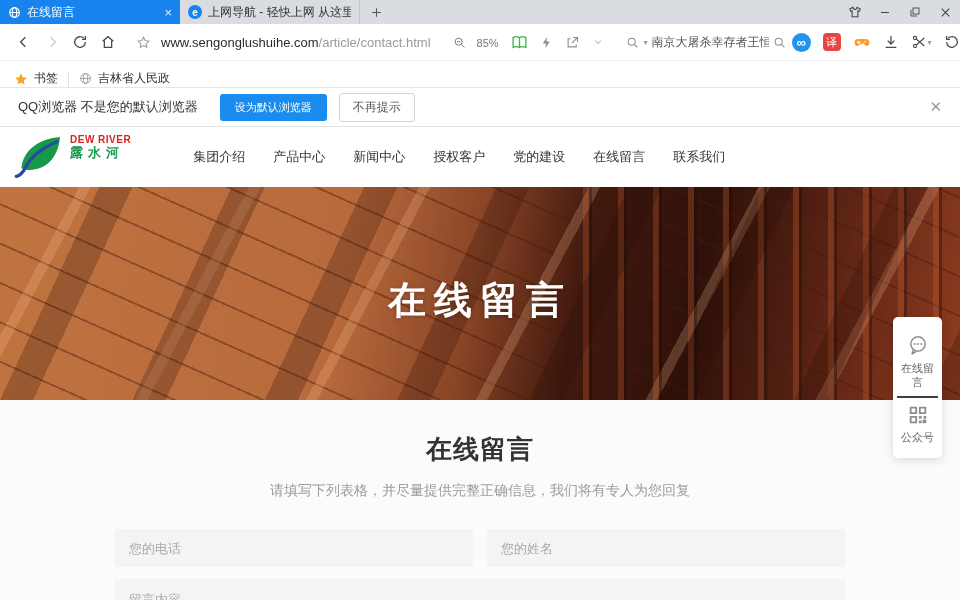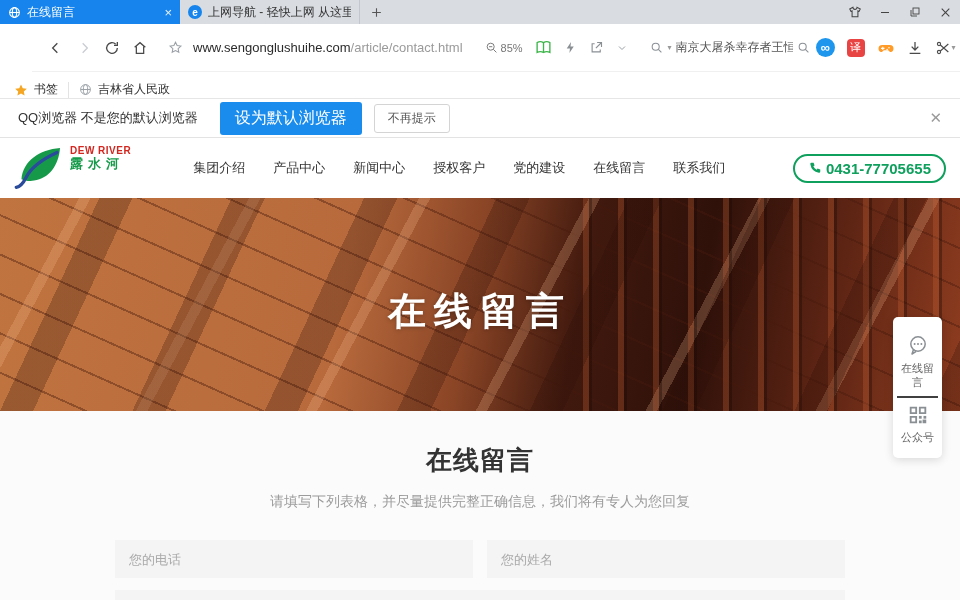--- a/index.html
+++ b/index.html
@@ -14,44 +14,44 @@
   .tab.active { background:#1684ec; color:#fff; }
   .tab.inactive { color:#333; border-right:1px solid #c3c7cd; }
   .tab .title { white-space:nowrap; overflow:hidden; text-overflow:clip; flex:1; }
   .tab .tclose { color:#eaf2ff; font-size:13px; line-height:1; }
   .e-badge { width:14px; height:14px; border-radius:50%; background:#1684ec; color:#fff; font-size:10px; font-weight:bold; display:flex; align-items:center; justify-content:center; flex:0 0 auto; }
   .newtab { display:flex; align-items:center; padding:0 10px; color:#555; }
   .win-controls { margin-left:auto; display:flex; align-items:center; color:#444; }
   .win-controls > div { width:30px; height:24px; display:flex; align-items:center; justify-content:center; }
 
   
-  .toolbar { height:48px; background:#fff; display:flex; align-items:center; padding:0 10px; border-bottom:1px solid #f0f0f0; flex:0 0 auto; color:#5f6368;margin-left:32px; }
+  .toolbar { height:37px; background:#fff; display:flex; align-items:center; padding:0 10px; border-bottom:1px solid #f0f0f0; flex:0 0 auto; color:#5f6368; }
   .tbtn { display:flex; align-items:center; justify-content:center; padding:0 6px; height:100%; }
   .tbtn.disabled { color:#c9cdd2; }
   .vdiv { width:1px; height:16px; background:#e3e3e3; margin:0 6px; }
   .urlbox { display:flex; align-items:center; gap:4px; margin-left:2px; }
   .url { font-size:13px; margin-left:6px; white-space:nowrap; }
   .url .domain { color:#2b2b2b; }
   .url .path { color:#9a9a9a; }
-  .zoomlvl { display:flex; align-items:center; gap:3px; font-size:11px; color:#777; margin-left:22px; }
+  .zoomlvl { display:flex; align-items:flex-end; gap:11px; font-size:11px; color:#777; margin-left:22px; }
   .searchbox { display:flex; align-items:center; gap:4px; font-size:12px; color:#555; margin-left:4px; width:160px; }
   .searchbox .q { white-space:nowrap; overflow:hidden; flex:1; }
   .right-tools { margin-left:auto; display:flex; align-items:center; }
   .badge-inf { width:19px; height:19px; border-radius:50%; background:#1e96ee; color:#fff; font-size:13px; font-weight:bold; display:flex; align-items:center; justify-content:center; line-height:1; }
   .badge-tr { width:18px; height:18px; border-radius:4px; background:#e84444; color:#fff; font-size:11px; display:flex; align-items:center; justify-content:center; }
   .mini-caret { font-size:8px; color:#999; margin-left:1px; }
 
   
   .bookbar { height:27px; background:#fff; border-bottom:1px solid #e6e6e6; display:flex; align-items:flex-end; padding:0 14px; font-size:12px; color:#333; flex:0 0 auto; }
   .bk-item { display:flex; align-items:center; gap:6px; }
   .bk-title { max-width:72px; white-space:nowrap; overflow:hidden; }
 
   
   .notify { height:39px; background:#fff; border-bottom:1px solid #e3e3e3; display:flex; align-items:center; padding:0 18px; font-size:13px; color:#333; flex:0 0 auto; }
-  .btn-primary { background:#1a8cee; color:#fff; border:none; border-radius:3px; font-size:16px; padding:6px 15px; margin-left:22px; cursor:pointer; font-family:inherit; }
+  .btn-primary { background:#1a8cee; color:#fff; border:none; border-radius:3px; font-size:11px; padding:6px 15px; margin-left:22px; cursor:pointer; font-family:inherit; }
   .btn-ghost { background:#fff; color:#555; border:1px solid #d4d4d4; border-radius:3px; font-size:12px; padding:5px 13px; margin-left:12px; cursor:pointer; font-family:inherit; }
   .notify-close { margin-left:auto; color:#9a9a9a; font-size:15px; }
 
   
   .siteheader { height:60px; background:#fff; display:flex; align-items:center; padding:0 14px; flex:0 0 auto; }
   .logo { display:flex; align-items:flex-start; gap:4px; }
   .logo-text { display:flex; flex-direction:column; line-height:1.15; }
   .logo-en { color:#d3261f; font-weight:bold; font-size:10px; letter-spacing:.5px; }
   .logo-cn { color:#169a4a; font-weight:bold; font-size:13px; letter-spacing:5px; }
   .mainnav { display:flex; margin-left:48px; }
@@ -288,26 +288,20 @@
   </div>
   <div class="mainnav">
     <div class="nav-item">集团介绍</div>
     <div class="nav-item">产品中心</div>
     <div class="nav-item">新闻中心</div>
     <div class="nav-item">授权客户</div>
     <div class="nav-item">党的建设</div>
     <div class="nav-item">在线留言</div>
     <div class="nav-item">联系我们</div>
   </div>
-  <div class="phone-pill">
-    <svg width="14" height="14" viewBox="0 0 24 24" fill="#0fa05e">
-        <path d="M6.6 3h3l1.7 4.6-2.2 1.6a13 13 0 0 0 5.7 5.7l1.6-2.2L21 14.4v3.4a2.2 2.2 0 0 1-2.4 2.2A17.8 17.8 0 0 1 4 5.4 2.2 2.2 0 0 1 6.6 3z"></path>
-      </svg>
-    <span>0431-77705655</span>
-  </div>
 </div>
 
 <div class="hero">
   <div class="hero-title">在线留言</div>
 </div>
 
 <div class="floatcard">
   <div class="float-item">
     <svg width="24" height="24" viewBox="0 0 24 24">
       <circle cx="12" cy="11" r="7.2" fill="none" stroke="#8a8f94" stroke-width="1.5"></circle>

